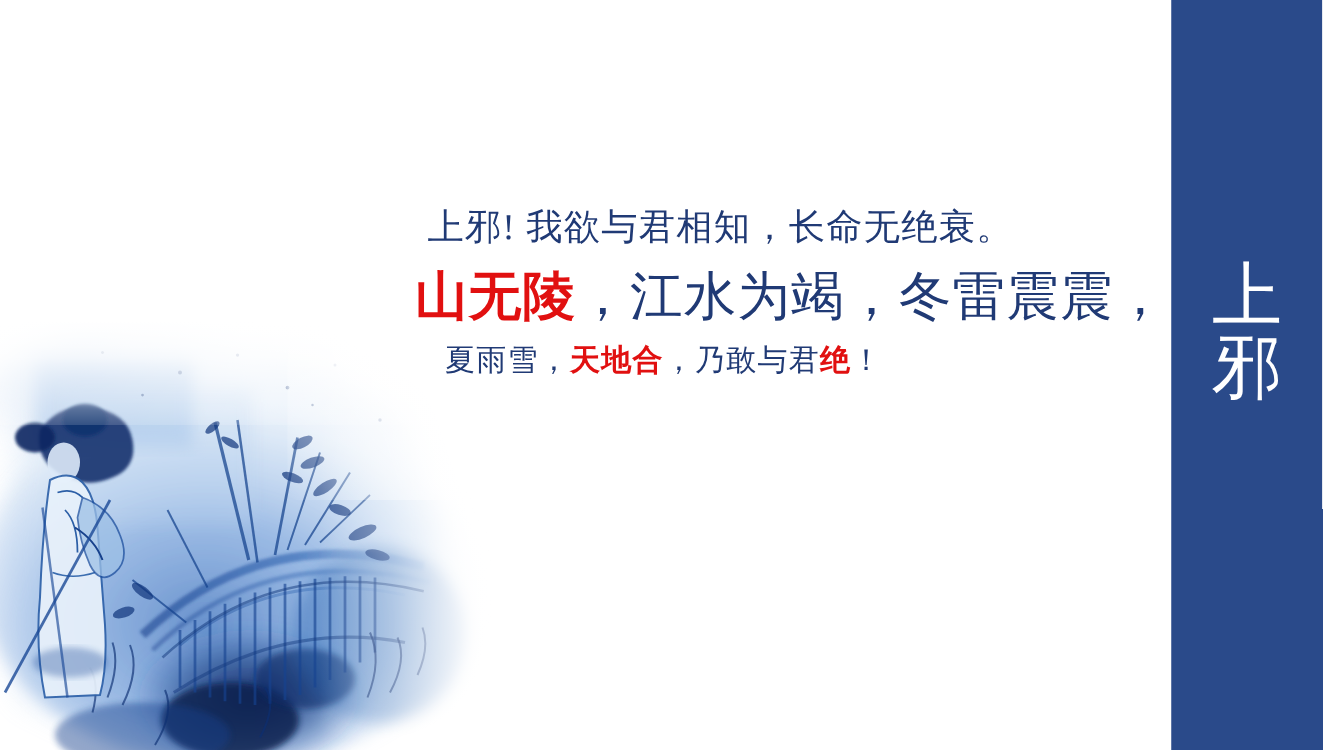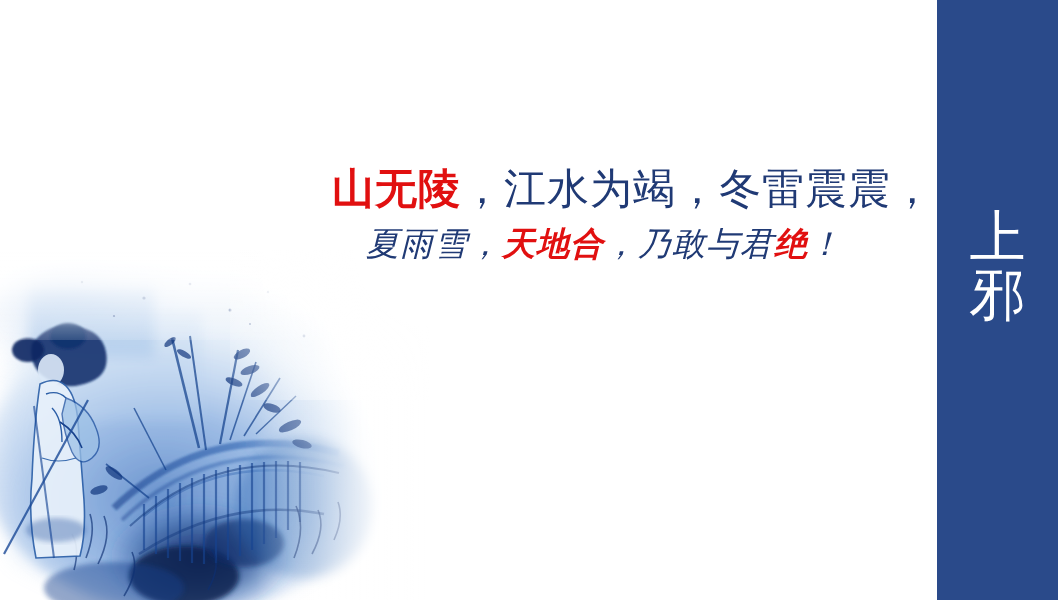--- a/index.html
+++ b/index.html
@@ -37,21 +37,21 @@
     white-space:nowrap;
   }
   .pline{
     display:block;
     color:#203a75;
     letter-spacing:1px;
     line-height:1.0;
   }
   .pline.l1{font-size:29px;margin-bottom:20px;text-align:left;padding-left:10px;}
   .pline.l2{font-size:42px;margin-bottom:18px;text-align:left;padding-left:0px;}
-  .pline.l3{font-size:33px;text-align:center;padding-left:24px;font-style:italic;}
+  .pline.l3{font-size:24px;text-align:left;padding-left:24px;}
   .red{color:#e11010;font-weight:bold;}
   .blue{color:#203a75;}
 
   
   #painting{
     position:absolute;left:-6px;top:258px;width:400px;height:348px;
     overflow:hidden;
   }
   #painting svg{display:block;}
   
@@ -222,20 +222,21 @@
           <circle cx="256" cy="66" r="1.0"></circle>
       </g>
     </svg>
   </div>
   <div id="vig-top"></div>
   <div id="vig-right"></div>
   <div id="vig-topright"></div>
 
   <div id="poem">
 
+    <div class="pline l1"><span class="blue">上邪! 我欲与君相知，长命无绝衰。</span></div>
 
     <div class="pline l2"><span class="red">山无陵</span><span class="blue">，江水为竭，冬雷震震，</span></div>
 
     <div class="pline l3"><span class="blue">夏雨雪，</span><span class="red">天地合</span><span class="blue">，乃敢与君</span><span class="red">绝</span><span class="blue">！</span></div>
 
   </div>
 
   <div id="side-panel">
     <div id="side-title">
       <span>上</span>

